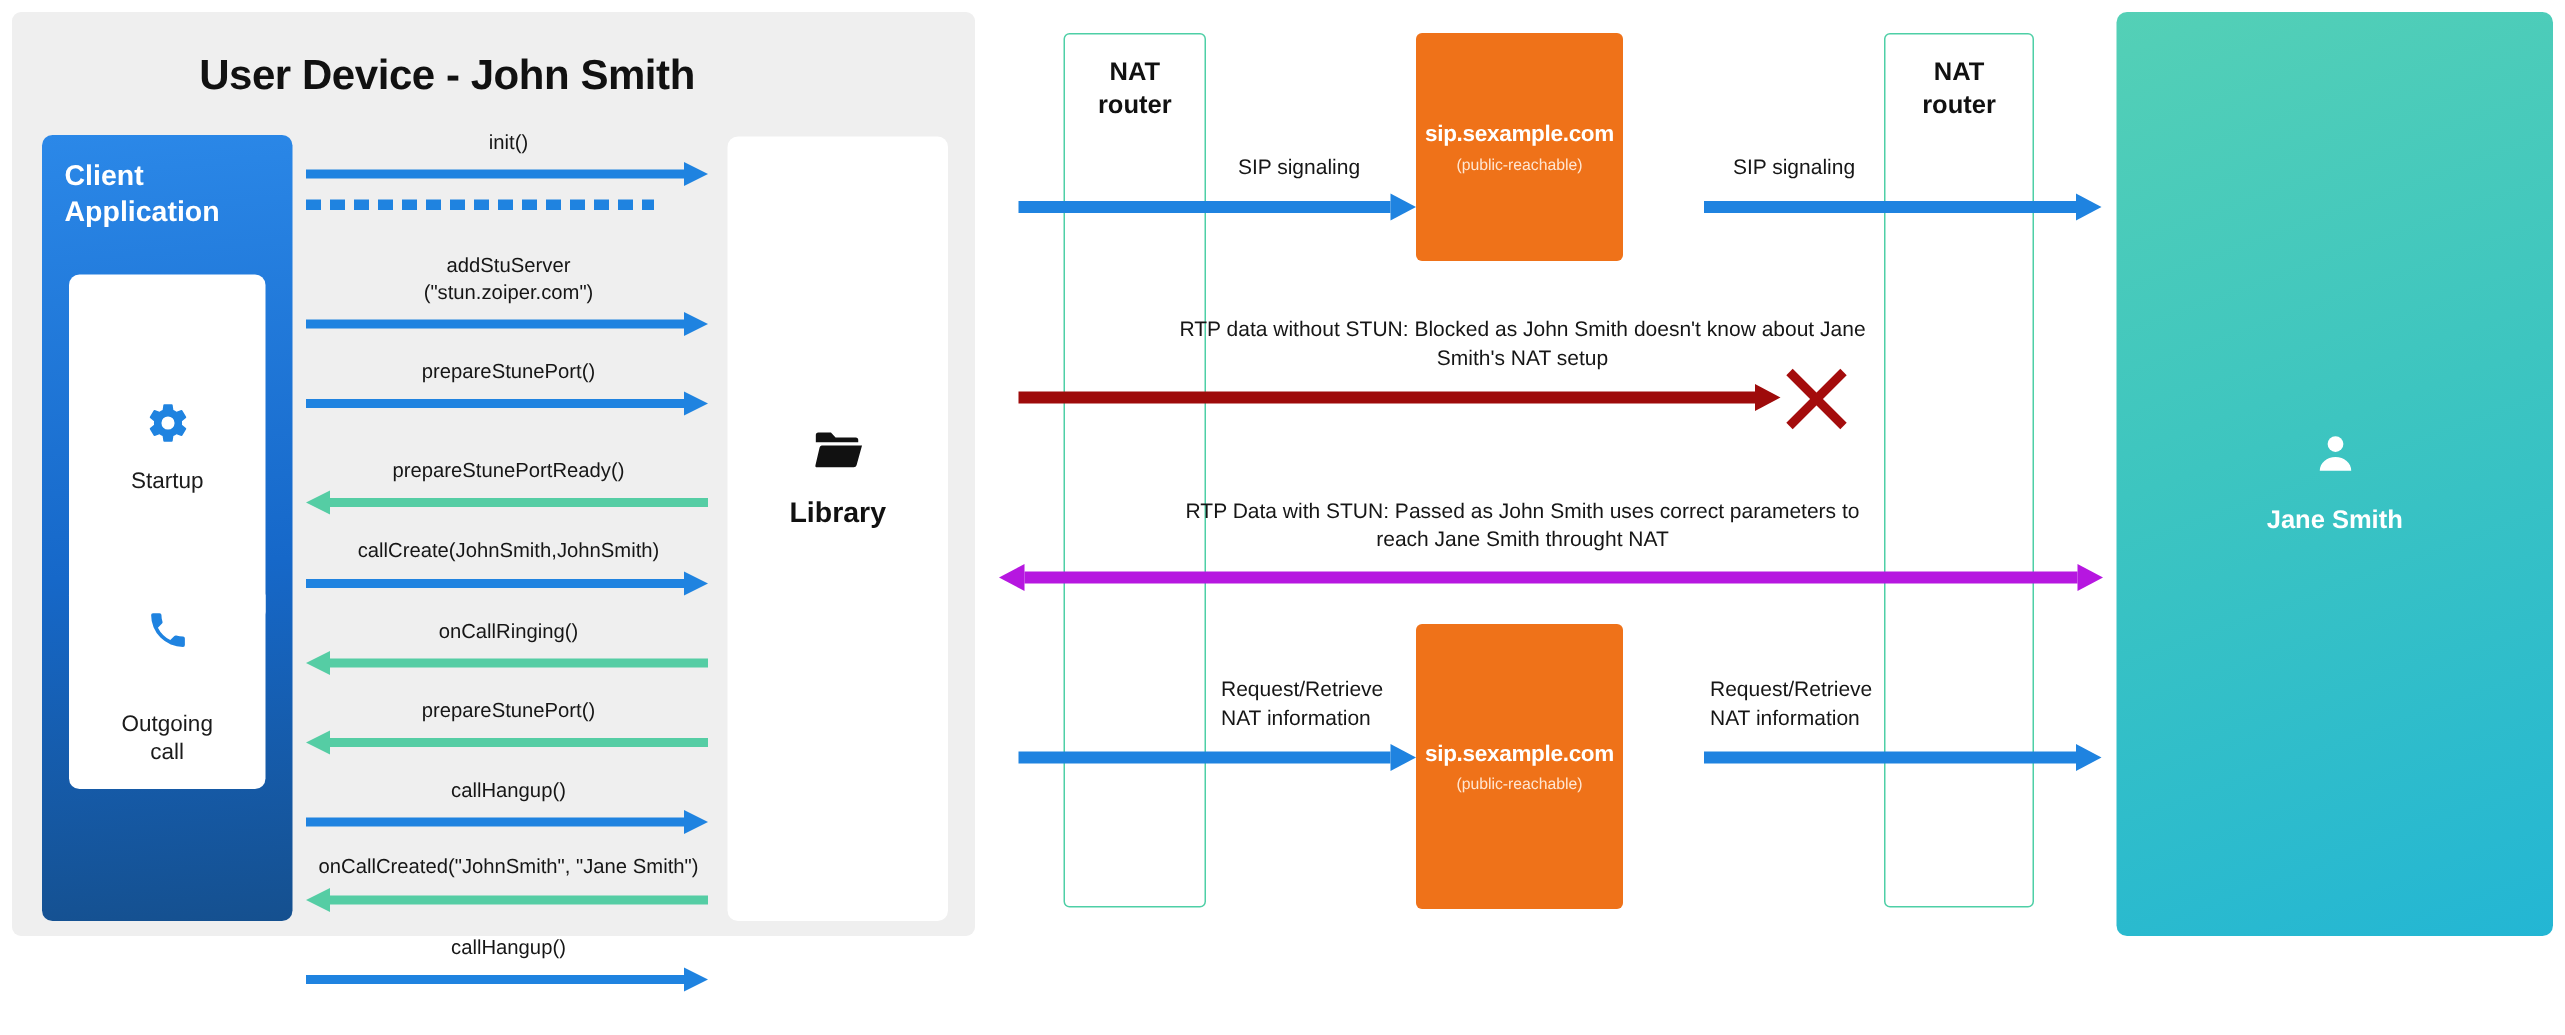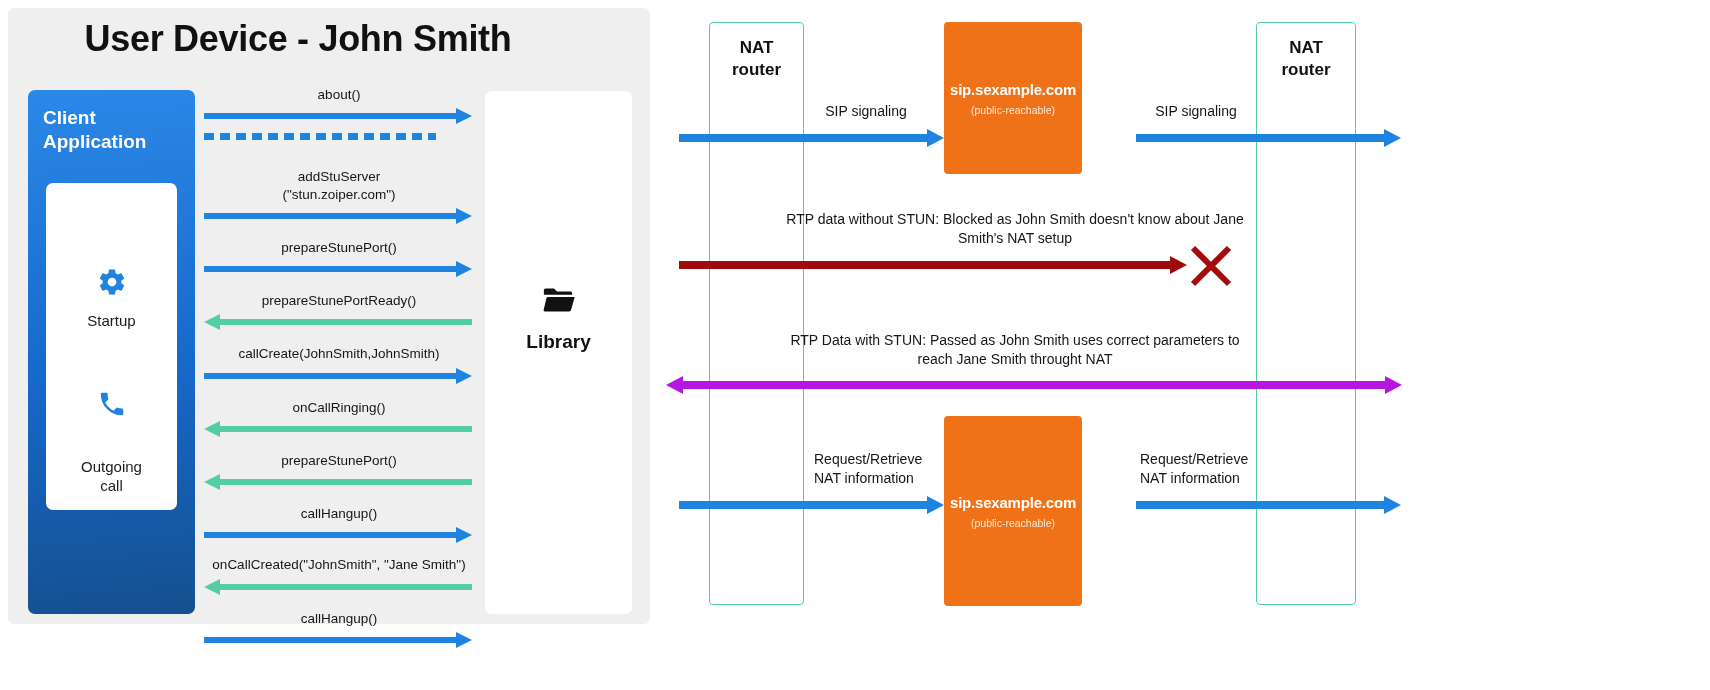--- a/index.html
+++ b/index.html
@@ -12,23 +12,23 @@
   #root { position: relative; width: 1710px; height: 690px; }
 
   
   .device-panel {
     position: absolute; left: 8px; top: 8px;
     width: 642px; height: 616px;
     background: #efefef;
     border-radius: 6px;
   }
   .device-title {
-    position: absolute; left: 0; top: 10px; width: 580px;
+    position: absolute; left: 0; top: 26px; width: 580px;
     text-align: center;
-    font-size: 36px; font-weight: bold; color: #111111;
+    font-size: 28px; font-weight: bold; color: #111111;
     letter-spacing: -0.3px;
   }
 
   .client-app {
     position: absolute; left: 20px; top: 82px;
     width: 167px; height: 524px;
     background: linear-gradient(175deg,#2b88e8 0%, #1668c9 55%, #15508f 100%);
     border-radius: 7px;
   }
   .client-app-title {
@@ -37,21 +37,21 @@
   }
   .app-card {
     position: absolute; left: 18px;
     width: 131px;
     background: #ffffff;
     border-radius: 7px;
     display: flex; flex-direction: column;
     align-items: center; justify-content: center;
   }
   .app-card.startup  { top: 93px;  height: 232px; }
-  .app-card.outgoing { top: 284px; height: 136px; gap: 24px; }
+  .app-card.outgoing { top: 300px; height: 136px; gap: 24px; }
   .card-icon { margin-bottom: 14px; line-height: 0; }
   .card-label {
     font-size: 15px; color: #1b1b1b; text-align: center; line-height: 1.3;
   }
 
   
   .msg-col { position: absolute; left: 196px; top: 78px; width: 270px; }
   .msg { position: relative; width: 270px; }
   .msg-label {
     text-align: center; font-size: 13.5px; color: #161616;
@@ -188,21 +188,21 @@
             <path d="M6.62 10.79a15.05 15.05 0 0 0 6.59 6.59l2.2-2.2a1 1 0 0 1 1.02-.24 11.4 11.4 0 0 0 3.57.57 1 1 0 0 1 1 1V20a1 1 0 0 1-1 1A17 17 0 0 1 3 4a1 1 0 0 1 1-1h3.5a1 1 0 0 1 1 1c0 1.24.2 2.45.57 3.57a1 1 0 0 1-.25 1.02l-2.2 2.2z"></path>
           </svg>
         </span>
         <span class="card-label">Outgoing<br>call</span>
       </div>
     </div>
 
     <div class="msg-col">
 
       <div class="msg" style="margin-bottom:2px;">
-        <div class="msg-label">about()</div>
+        <div class="msg-label">init()</div>
         <div class="arrow right blue">
           <span class="shaft"></span>
           <span class="head"></span>
         </div>
         <div class="dashed-line"></div>
       </div>
 
       <div class="msg" style="margin-top:28px;">
         <div class="msg-label">addStuServer<br>("stun.zoiper.com")</div>
         <div class="arrow right blue">
@@ -212,21 +212,21 @@
       </div>
 
       <div class="msg" style="margin-top:15px;">
         <div class="msg-label">prepareStunePort()</div>
         <div class="arrow right blue">
           <span class="shaft"></span>
           <span class="head"></span>
         </div>
       </div>
 
-      <div class="msg" style="margin-top:15px;">
+      <div class="msg" style="margin-top:28px;">
         <div class="msg-label">prepareStunePortReady()</div>
         <div class="arrow left green">
           <span class="shaft"></span>
           <span class="head"></span>
         </div>
       </div>
 
       <div class="msg" style="margin-top:15px;">
         <div class="msg-label">callCreate(JohnSmith,JohnSmith)</div>
         <div class="arrow right blue">
@@ -301,20 +301,31 @@
   <div class="sip-box sip-top">
     <div class="sip-name">sip.sexample.com</div>
     <div class="sip-sub">(public-reachable)</div>
   </div>
 
   <div class="sip-box sip-bottom">
     <div class="sip-name">sip.sexample.com</div>
     <div class="sip-sub">(public-reachable)</div>
   </div>
 
+  <div class="jane-box">
+    <div class="jane-inner">
+      <span>
+        <svg width="30" height="32" viewBox="0 0 24 24" fill="#ffffff">
+          <circle cx="12" cy="7.2" r="4.2"></circle>
+          <path d="M3.6 21.5c0-4.3 3.8-7.4 8.4-7.4s8.4 3.1 8.4 7.4z"></path>
+        </svg>
+      </span>
+      <span class="jane-label">Jane Smith</span>
+    </div>
+  </div>
 
   <div class="flow-label" style="left:790px; top:102px; width:152px;">SIP signaling</div>
   <div class="flow right c-blue" style="left:679px; top:129px; width:265px;">
     <span class="shaft"></span>
     <span class="head"></span>
   </div>
 
   <div class="flow-label" style="left:1120px; top:102px; width:152px;">SIP signaling</div>
   <div class="flow right c-blue" style="left:1136px; top:129px; width:265px;">
     <span class="shaft"></span>

